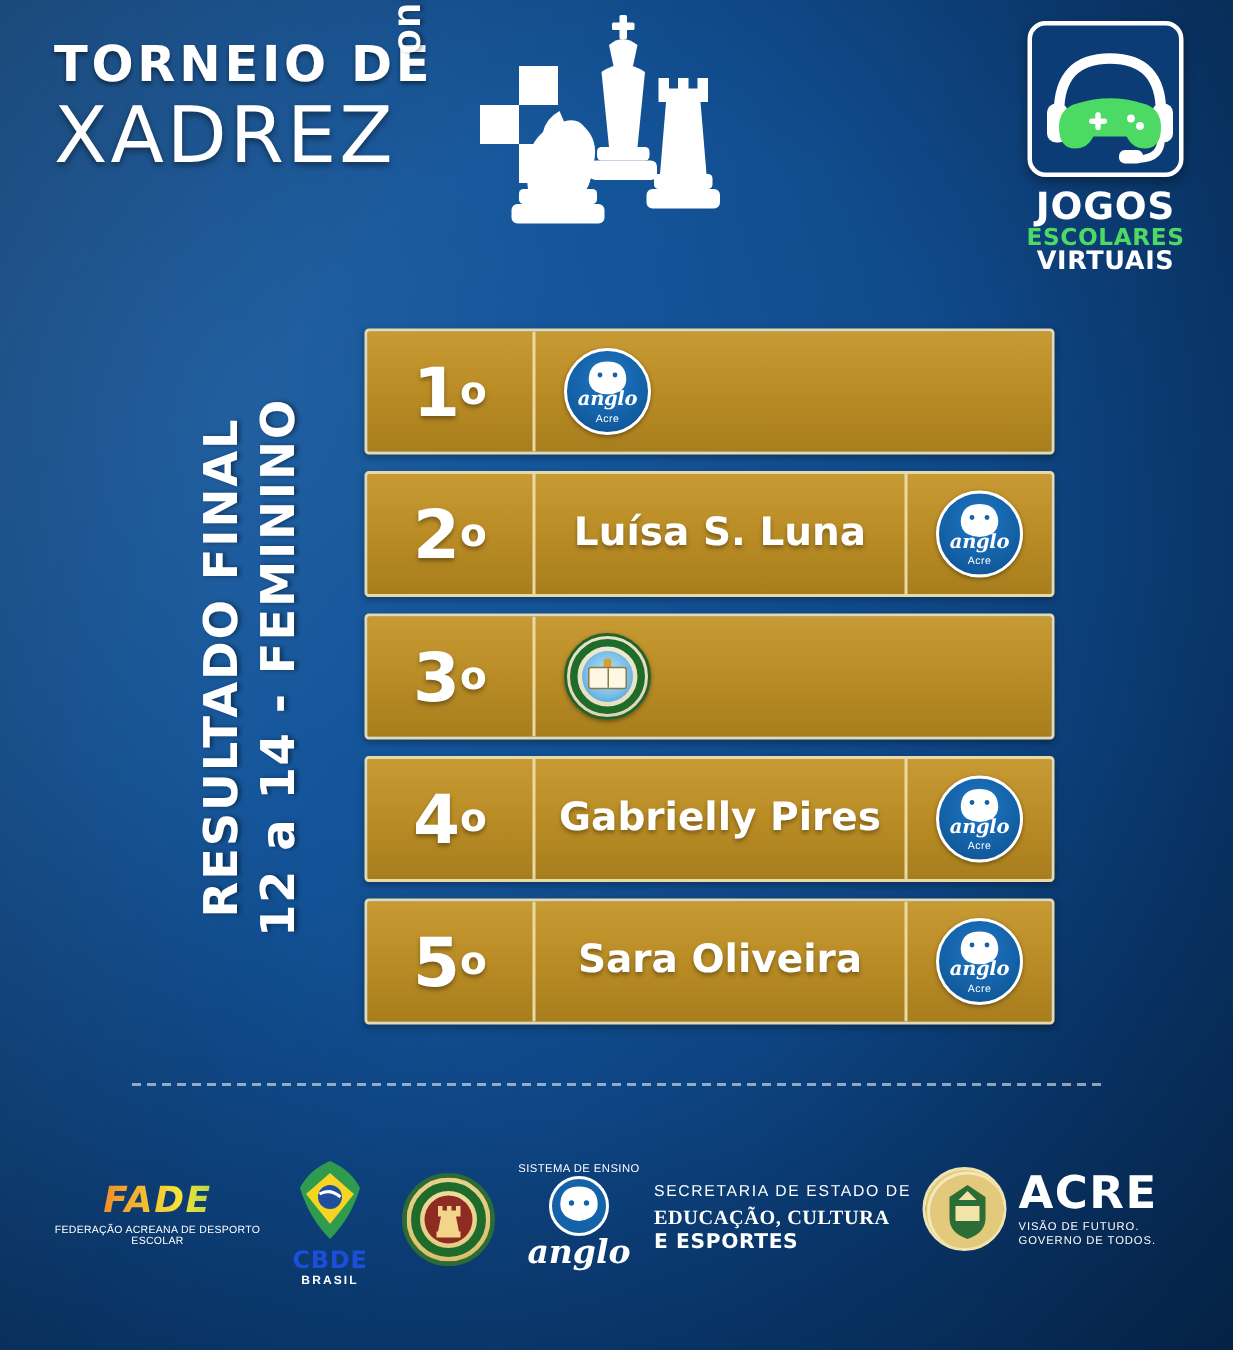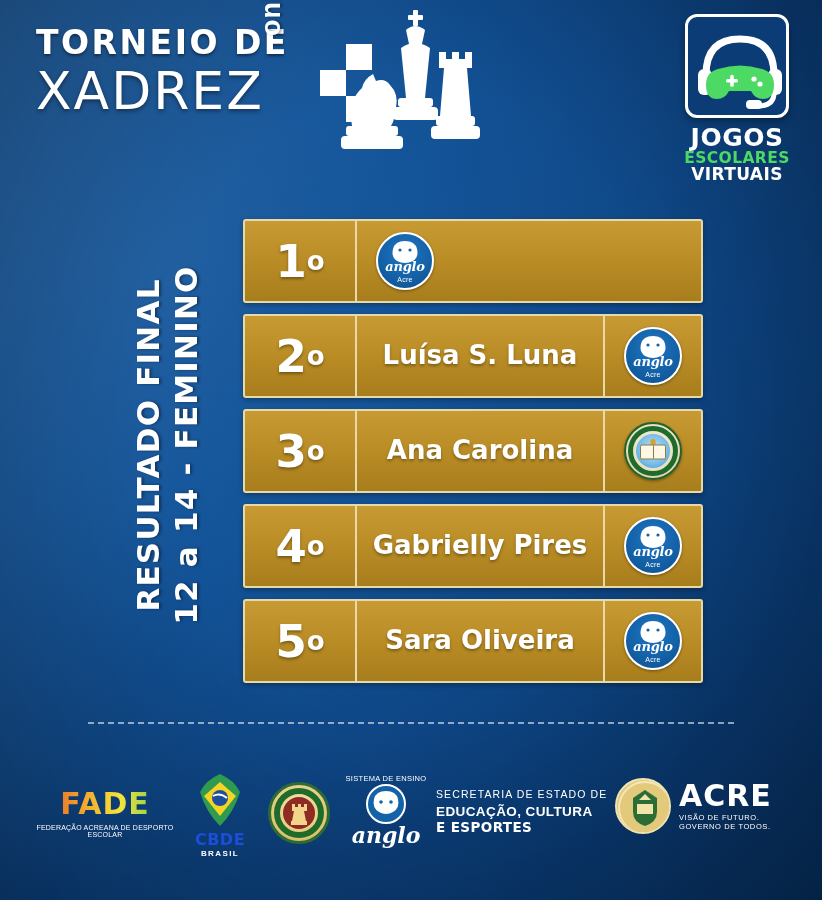--- a/index.html
+++ b/index.html
@@ -254,22 +254,22 @@
     border-top: 2px dashed rgba(255,255,255,0.55);
   }
 
   
   .footer {
     position: absolute;
     left: 0; top: 760px; width: 822px; height: 120px;
   }
   .fade-logo { position: absolute; left: 30px; top: 26px; width: 150px; text-align: center; }
   .fade-word {
-    font-family: "DejaVu Sans", sans-serif; font-weight: 700; 
-    font-size: 30px; letter-spacing: 1px;
+    font-family: "DejaVu Sans", sans-serif; font-weight: 700; font-style: italic;
+    font-size: 24px; letter-spacing: 1px;
     background: linear-gradient(90deg,#e8452c 0%, #f2a52b 35%, #f6e43a 60%, #3fbf5a 100%);
     -webkit-background-clip: text; background-clip: text; color: transparent;
     text-shadow: none;
   }
   .fade-sub {
     margin-top: 3px;
     font-family: "Liberation Sans", sans-serif;
     font-size: 7px; letter-spacing: 0.2px; color: #ffffff;
   }
 
@@ -312,21 +312,21 @@
     font-size: 22px; color: #ffffff; line-height: 1.05;
   }
 
   .secretaria { position: absolute; left: 436px; top: 28px; width: 180px; }
   .sec-l1 {
     font-family: "Liberation Sans", sans-serif;
     font-size: 10.5px; letter-spacing: 1.1px; color: #ffffff;
   }
   .sec-l2 {
     margin-top: 4px;
-    font-family: Liberation Sans, sans-serif; font-weight: 700;
+    font-family: Liberation Serif, serif; font-weight: 700;
     font-size: 13.5px; letter-spacing: 0.4px; color: #ffffff;
   }
   .sec-l3 {
     font-family: "DejaVu Sans", sans-serif; font-weight: 700;
     font-size: 13.5px; letter-spacing: 0.4px; color: #ffffff;
   }
 
   .acre { position: absolute; left: 615px; top: 18px; width: 190px; display: flex; align-items: center; gap: 8px; }
   .acre-brasao {
     width: 56px; height: 56px; border-radius: 50%;
@@ -463,21 +463,20 @@
         <div class="anglo-sub">Acre</div>
       </div>
     </div>
   </div>
 
   <div class="rank-row">
     <div class="rank-pos">
         <span>3</span>
         <sup>o</sup>
       </div>
-    <div class="rank-name">Ana Carolina</div>
     <div class="rank-logo">
       <div class="seal-logo">
         <div class="seal-ring"></div>
         <div class="seal-inner">
           <div class="seal-torch"></div>
           <div class="seal-book"></div>
         </div>
       </div>
     </div>
   </div>

